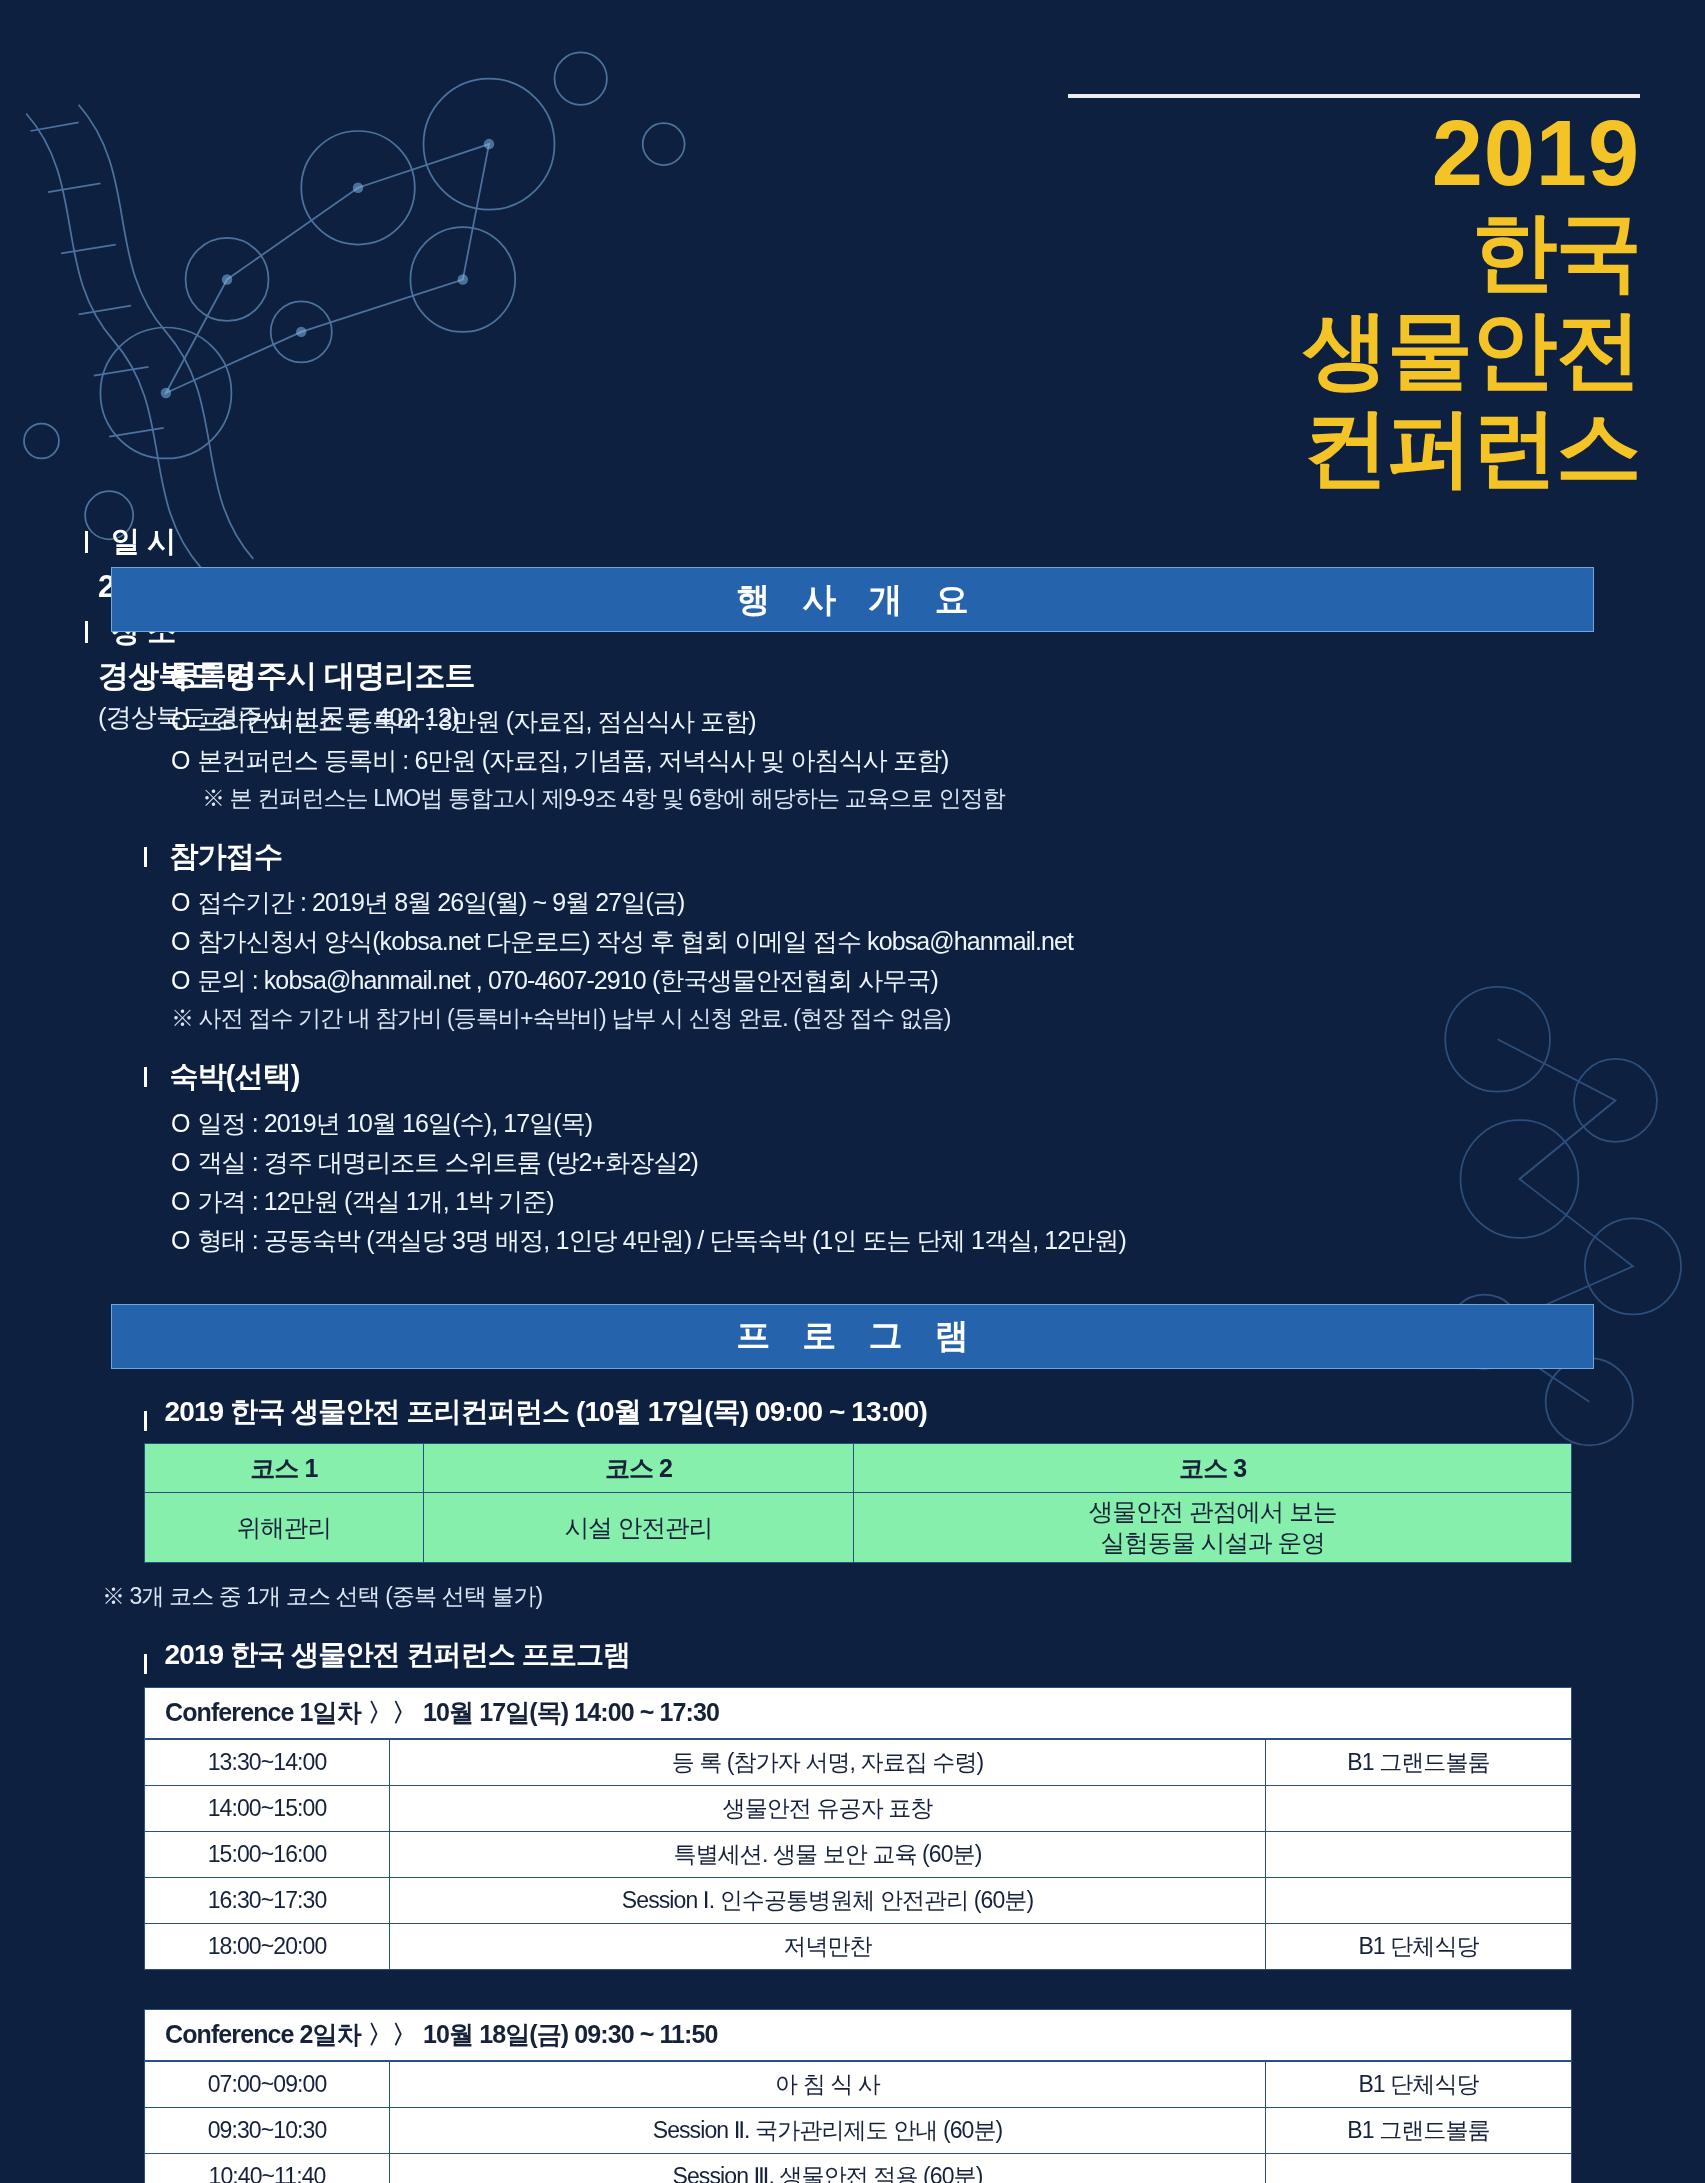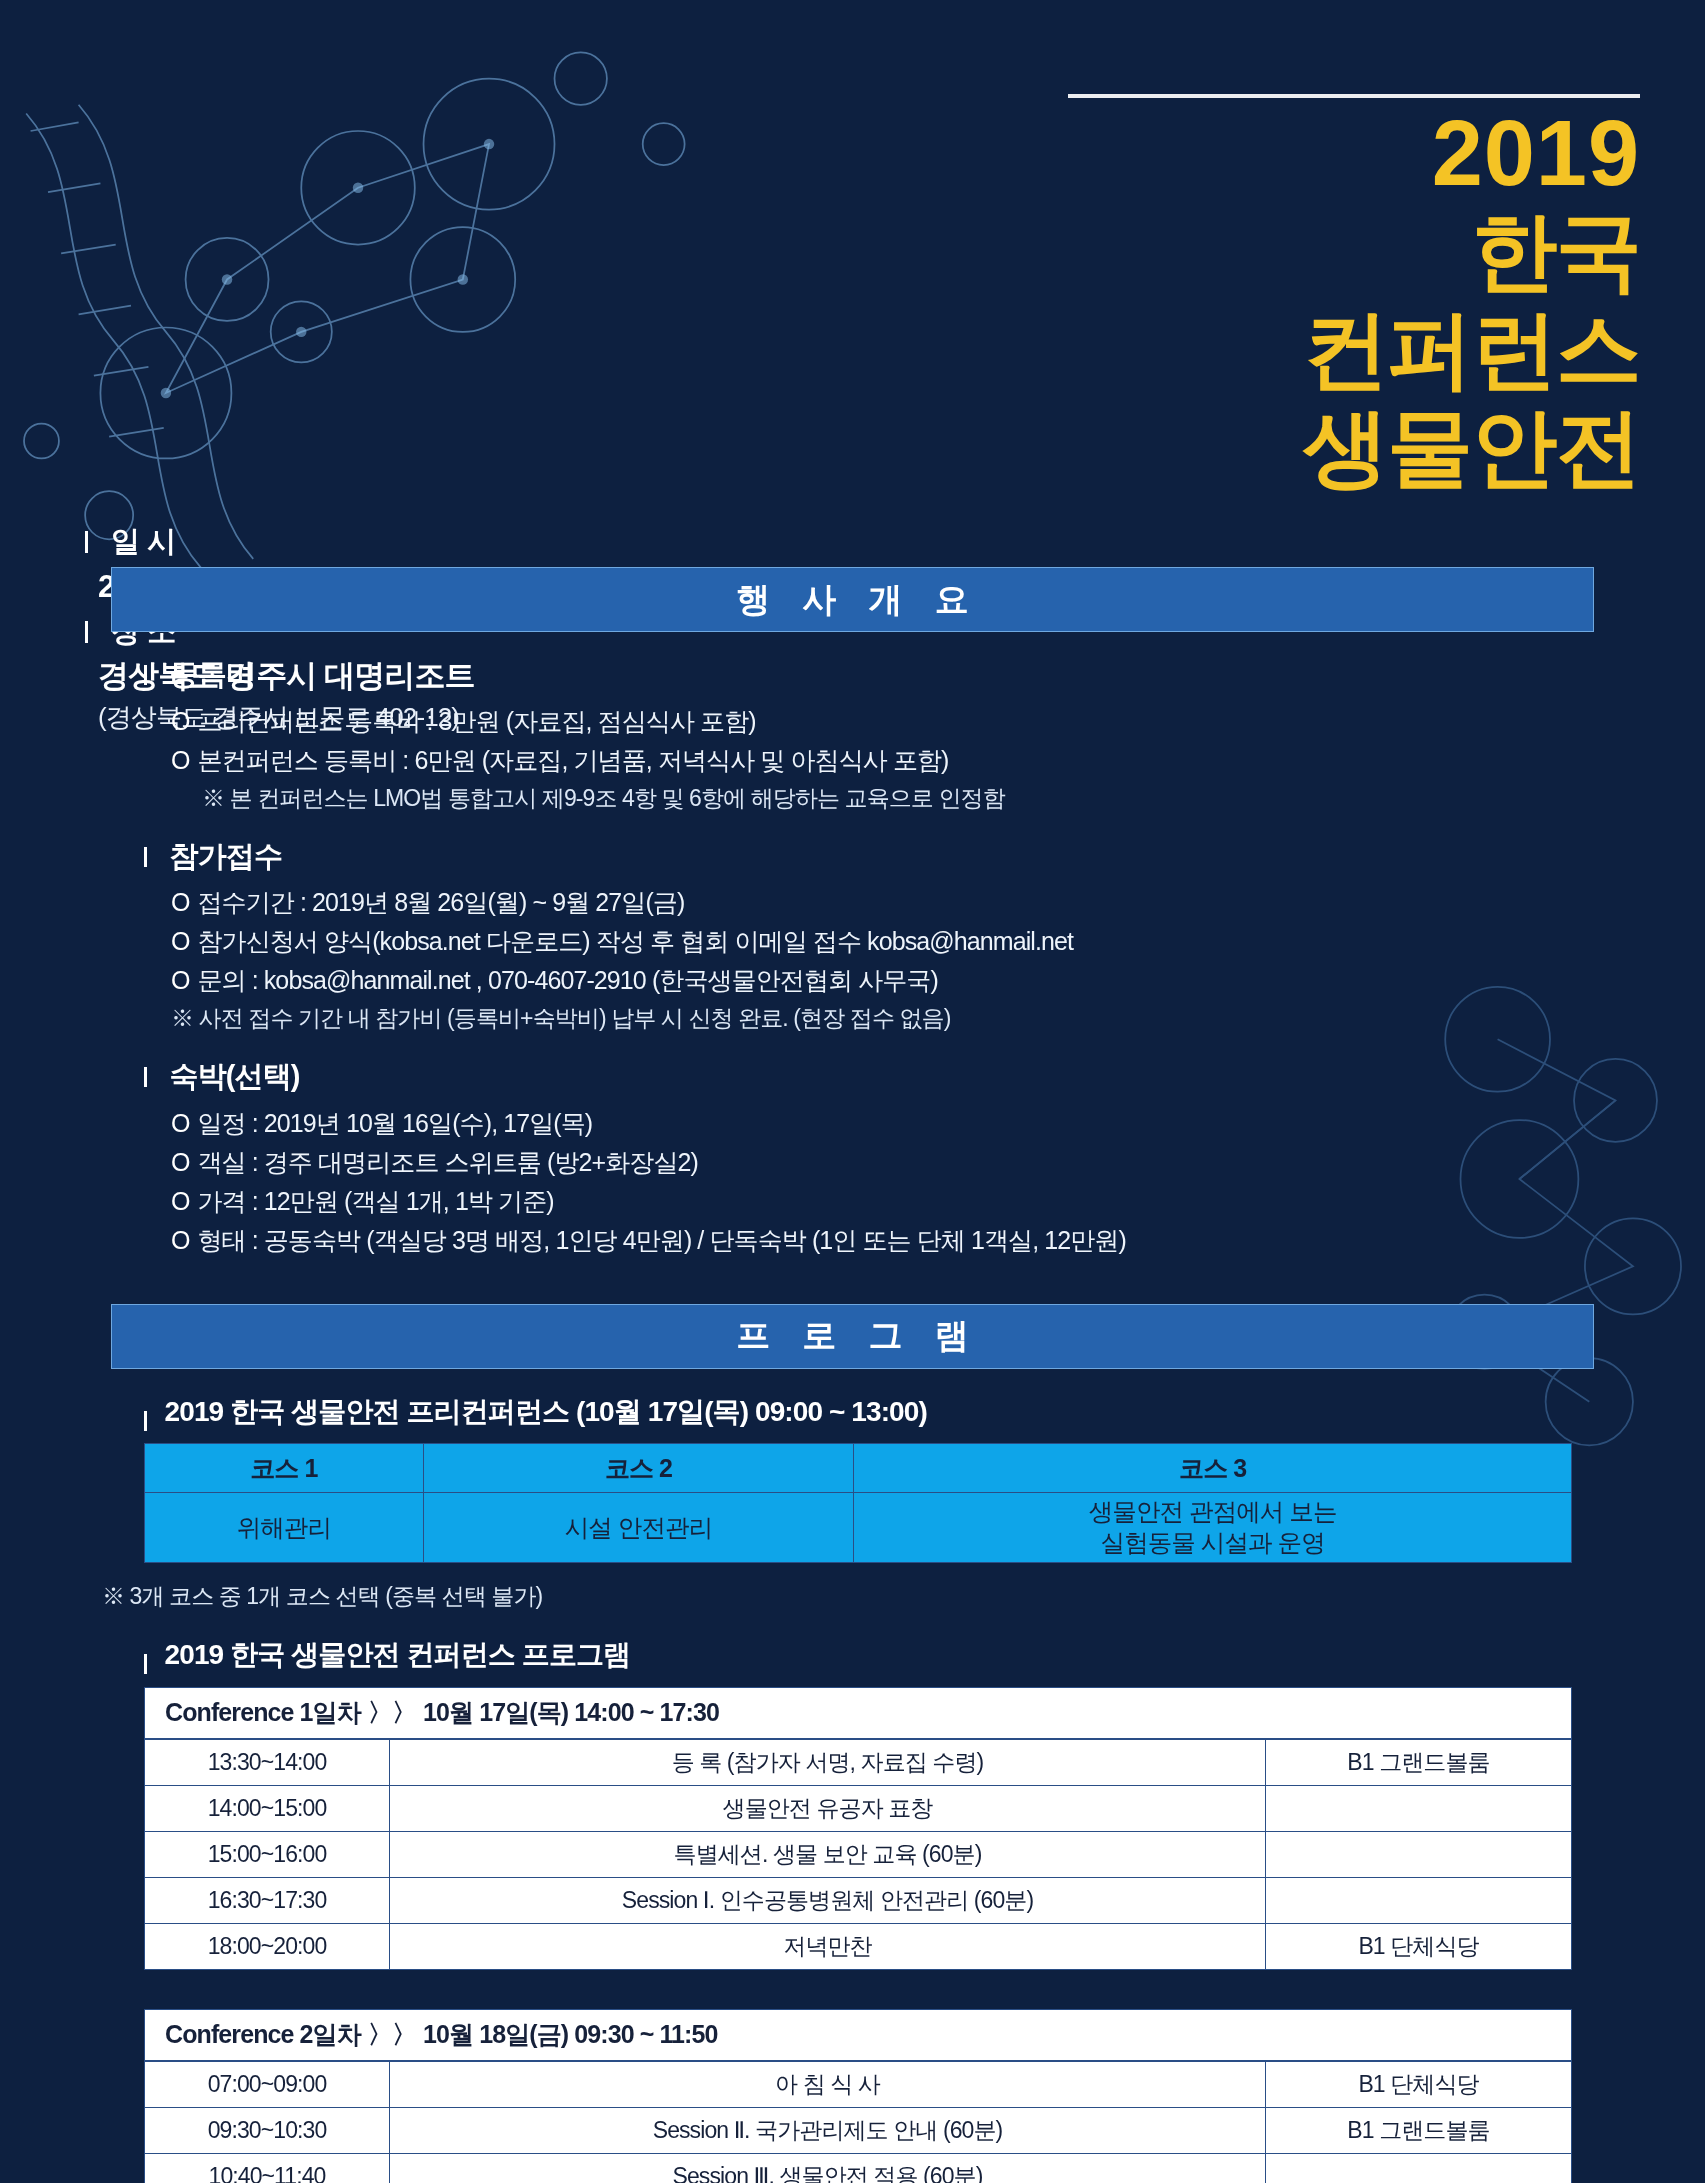--- a/index.html
+++ b/index.html
@@ -91,21 +91,21 @@
     margin: 2.6px 0 7px 27px;
   }
 
   
   .prog-head {
     font-size: 28px; font-weight: 700; color: #ffffff; letter-spacing: -0.9px;
     display:flex; align-items:flex-end; gap: 18px; margin: 24.5px 0 12.2px 144px;
   }
   table { border-collapse: collapse; }
   .course-table {
-    margin-left: 144px; width: 1428px; background: #0ea5e9; color: #16213a;
+    margin-left: 144px; width: 1428px; background: #86efac; color: #16213a;
   }
   .course-table th, .course-table td {
     border: 1.3px solid #2a4e86; text-align: center; letter-spacing: -0.9px;
   }
   .course-table th { font-size: 25px; font-weight: 700; height: 49px; }
   .course-table td { font-size: 24.5px; height: 70px; line-height: 1.25; }
 
   .conf-wrap { margin-left: 144px; width: 1428px; }
   .conf-title-bar {
     background: #ffffff; color: #16213a; border: 1.3px solid #2a4e86;
@@ -161,22 +161,22 @@
       <circle cx="1060" cy="640" r="12"></circle>
         <circle cx="690" cy="760" r="12"></circle>
     </g>
   </svg>
 
   <div class="header">
     <div class="title-rule"></div>
     <div class="title-block">
       <div class="title-year">2019</div>
       <div class="title-main">한국</div>
+      <div class="title-main">생물안전</div>
       <div class="title-main">컨퍼런스</div>
-      <div class="title-main">생물안전</div>
     </div>
   </div>
 
   <div class="meta">
     <div class="meta-row">
       <div class="meta-label">
         <span class="tickmark"></span>
         <span>일 시</span>
       </div>
       <div class="meta-value">2019년 10월 17일(목) 09:00 - 10월 18일(금) 11:50</div>

